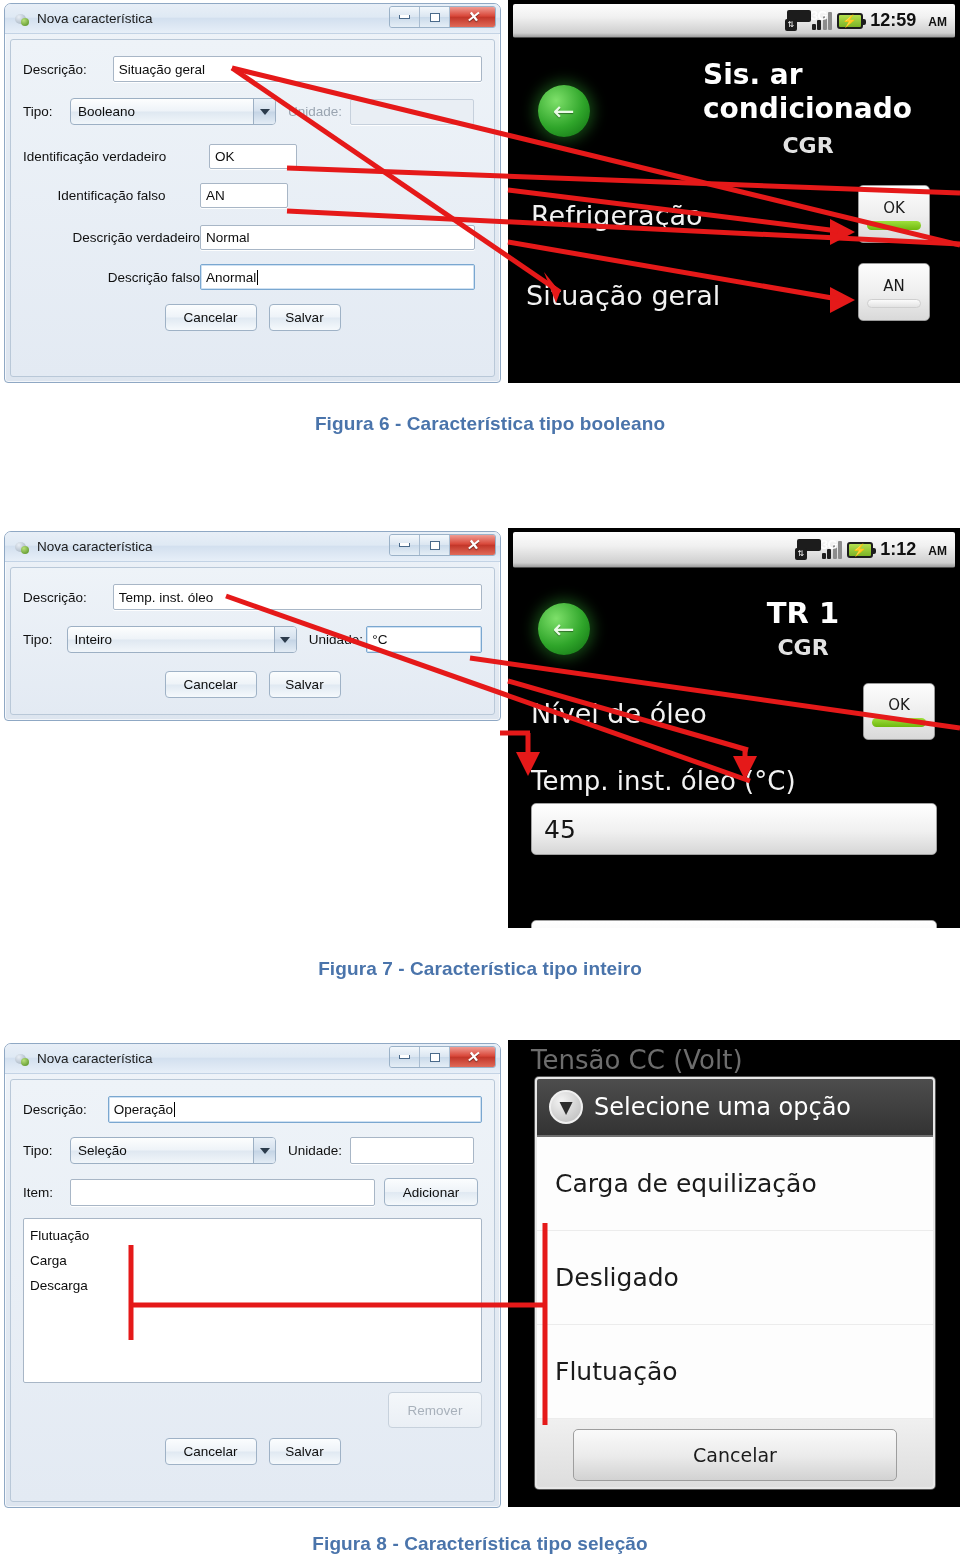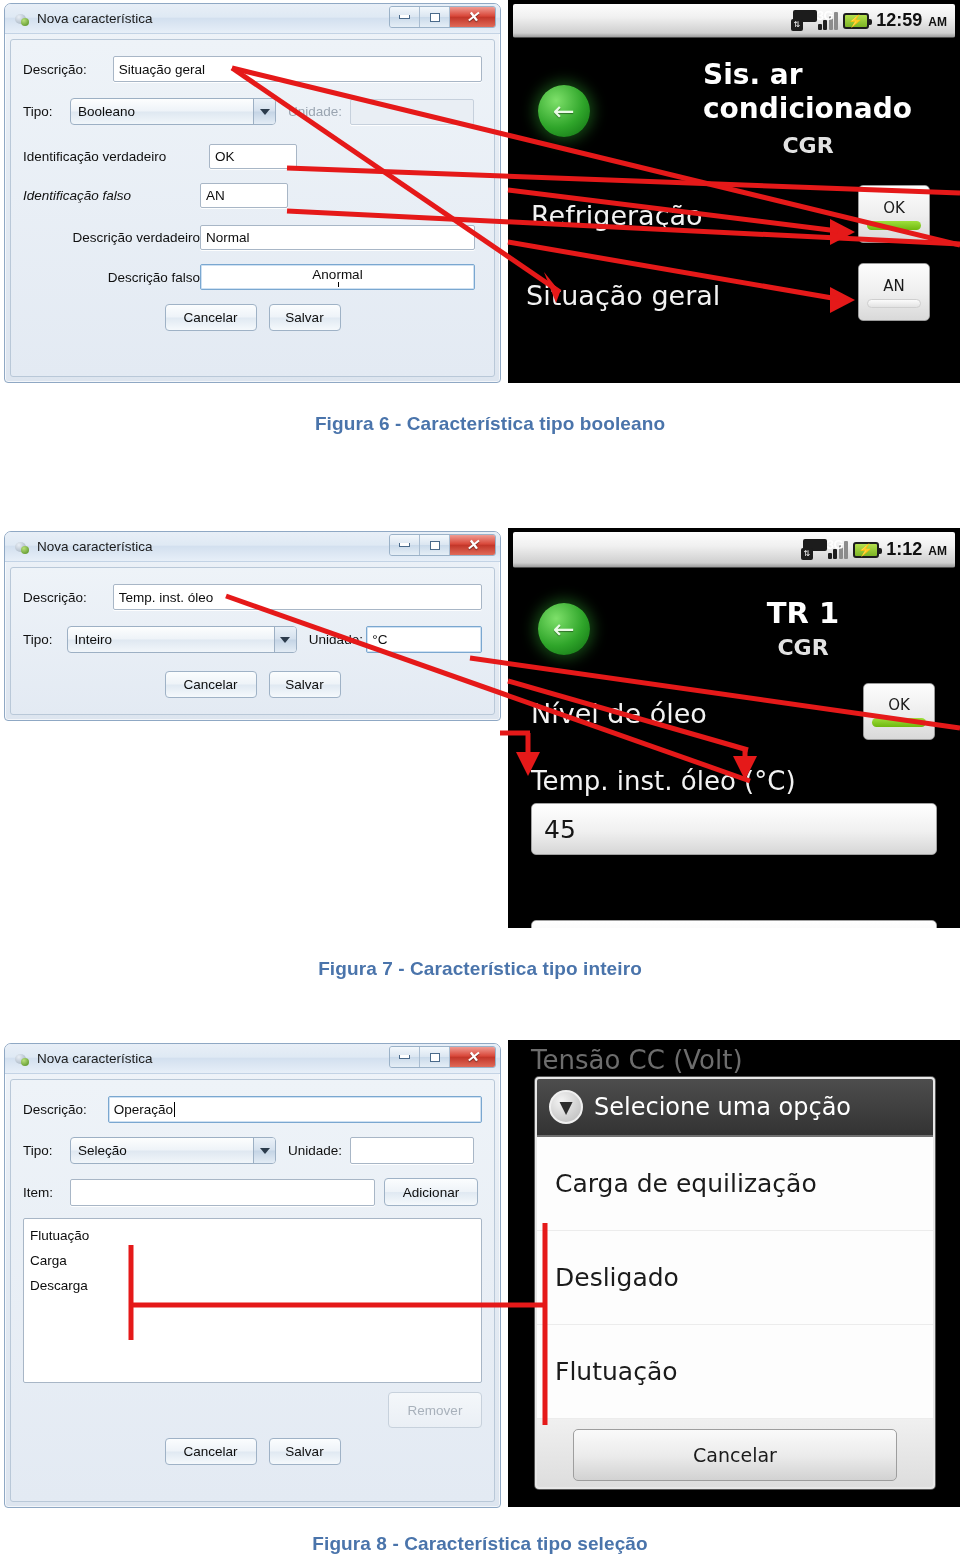--- a/index.html
+++ b/index.html
@@ -205,21 +205,21 @@
     border: 2px solid #1d1d1d; border-radius: 3px;
     display: flex; align-items: center; justify-content: center;
   }
   .ico-batt:after {
     content: ""; position: absolute; right: -5px; top: 4px;
     width: 3px; height: 6px; background: #1d1d1d; border-radius: 0 2px 2px 0;
   }
   .ico-batt .bolt { color: #1d1d1d; font-size: 12px; line-height: 1; font-weight: bold; }
   .sb-time {
     margin-left: 7px; color: #101010; font-weight: bold; font-size: 18px;
-    display: flex; align-items: baseline; gap: 6px;
+    display: flex; align-items: baseline; gap: 12px;
   }
   .sb-time small { font-size: 12px; font-weight: bold; }
 
   .back-circle {
     position: absolute;
     border-radius: 50%;
     background: radial-gradient(circle at 35% 30%, #7ee06a 0%, #2fa52a 55%, #0d6b10 100%);
     box-shadow: 0 0 14px 4px rgba(60,200,60,.35);
     display: flex; align-items: center; justify-content: center;
   }
@@ -379,36 +379,36 @@
           </div>
 
           <div class="frm-row" style="margin-top:19px;">
             <span class="frm-label" style="width:186px;">Identificação verdadeiro</span>
             <span class="txtfield" style="width:88px; height:25px;">
               <span>OK</span>
             </span>
           </div>
 
           <div class="frm-row" style="margin-top:14px;">
-            <span class="frm-label" style="width:186px; text-align:left; padding-right:9px;font-style:italic;">Identificação falso</span>
+            <span class="frm-label" style="width:186px; text-align:center; padding-right:9px;">Identificação falso</span>
             <span class="txtfield" style="width:88px; height:25px; margin-left:-9px;">
               <span>AN</span>
             </span>
           </div>
 
           <div class="frm-row" style="margin-top:17px;">
             <span class="frm-label" style="width:186px; text-align:right; padding-right:9px;">Descrição verdadeiro</span>
             <span class="txtfield" style="width:275px; height:25px; margin-left:-9px;">
               <span>Normal</span>
             </span>
           </div>
 
           <div class="frm-row" style="margin-top:14px;">
             <span class="frm-label" style="width:186px; text-align:right; padding-right:9px;">Descrição falso</span>
-            <span class="txtfield focused" style="width:275px; height:26px; margin-left:-9px;flex-direction:column;">
+            <span class="txtfield focused" style="width:275px; height:26px; margin-left:-9px;">
               <span>Anormal</span>
                 <i class="caret"></i>
             </span>
           </div>
 
           <div class="frm-row" style="margin-top:14px; justify-content:center; gap:12px;">
             <span class="btn" style="width:92px; height:27px;">Cancelar</span>
             <span class="btn" style="width:72px; height:27px;">Salvar</span>
           </div>
         </div>

